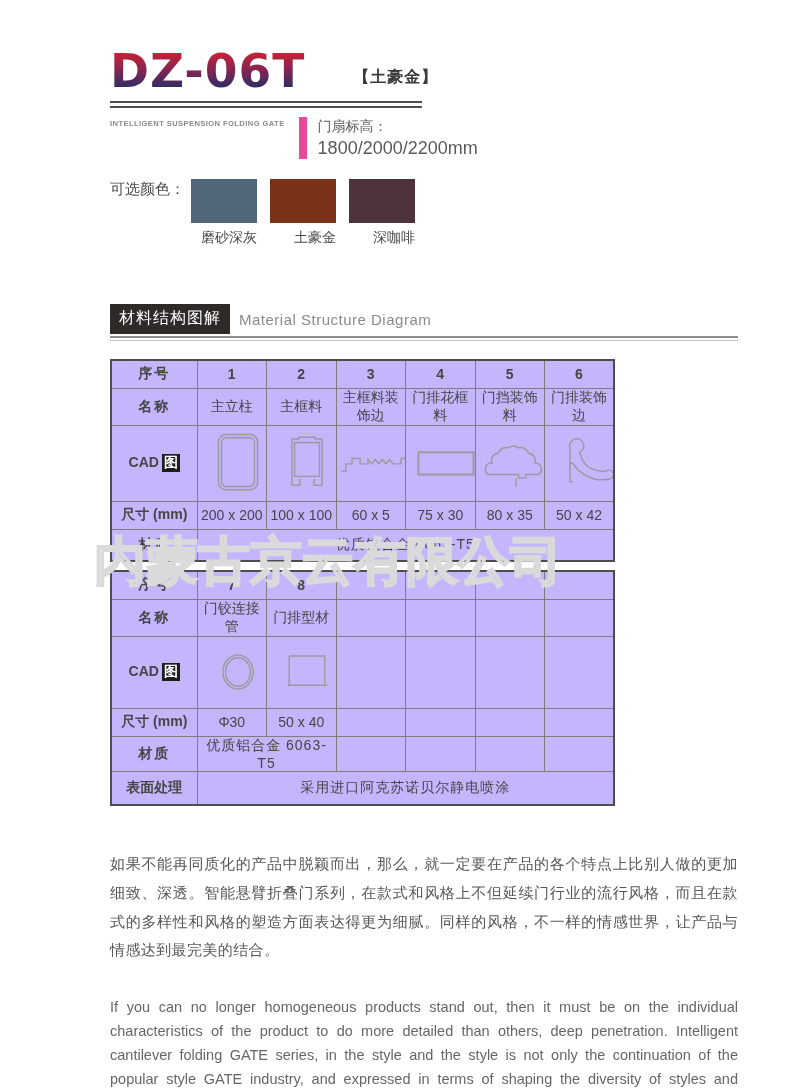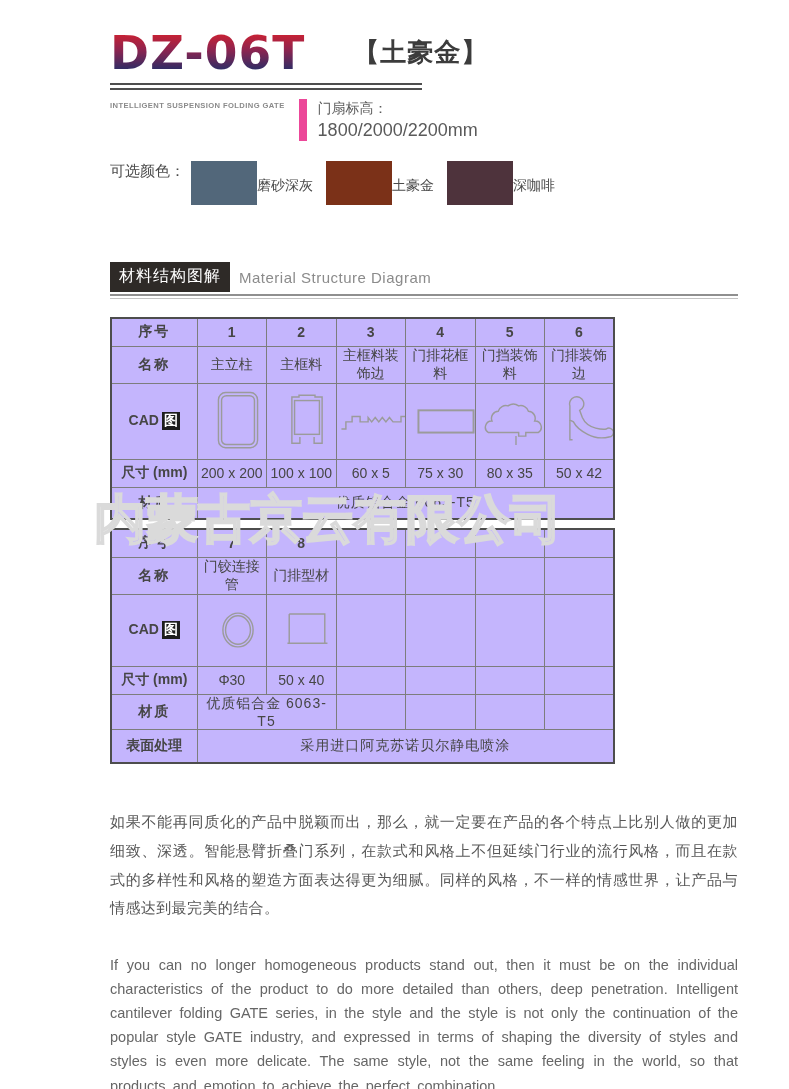--- a/index.html
+++ b/index.html
@@ -1,41 +1,41 @@
 <!DOCTYPE html>
 <html><head>
 <meta charset="utf-8">
 <style>
   * { margin:0; padding:0; box-sizing:border-box; }
   html,body { background:#ffffff; }
   body { font-family:"Liberation Sans","DejaVu Sans",sans-serif; }
   .page { position:relative; width:789px; height:1089px; background:#fff; overflow:hidden;
-          padding:16px 51px 0 110px; }
+          padding:34px 51px 0 110px; }
 
   
   .title-row { display:flex; align-items:flex-end; gap:48px; height:60px; }
   .model { font-family:"DejaVu Sans",sans-serif; font-size:47px; font-weight:900; letter-spacing:1px;
            line-height:1; background:linear-gradient(180deg,#ce2131 8%, #8c2450 45%, #2c2d66 88%);
            -webkit-background-clip:text; background-clip:text; color:transparent; }
-  .variant { font-size:26px; font-weight:bold; color:#3c3c3c; padding-bottom:6px; letter-spacing:1px; }
+  .variant { font-size:16px; font-weight:bold; color:#3c3c3c; padding-bottom:6px; letter-spacing:1px; }
   .dbl-line { width:312px; height:7px; border-top:2px solid #4e4e4e; border-bottom:2px solid #4e4e4e; margin-top:7px; }
 
   .subheader { display:flex; margin-top:9px; }
   .sub-left { padding-right:12px; }
   .prod-name { font-size:24px; color:#5a5a5a; letter-spacing:1px; }
   .prod-name-en { font-size:7.6px; font-weight:bold; color:#8a8a8a; letter-spacing:.4px; margin-top:2px; }
   .sub-right { border-left:8px solid #ec4899; padding-left:11px; margin-left:2px; }
   .spec-label { font-size:14px; color:#5a5a5a; margin-top:1px; }
   .spec-value { font-size:18px; color:#5a5a5a; margin-top:2px; }
 
   
   .colors-row { display:flex; margin-top:20px; }
   .colors-label { font-size:15px; color:#4a4a4a; margin-top:1px; }
   .swatches { display:flex; gap:13px; margin-left:6px; }
-  .swatch-item { display:flex; align-items:center; }
+  .swatch-item { display:flex; flex-direction:column; align-items:flex-end; }
   .swatch { width:66px; height:44px; }
   .swatch-name { font-size:14px; color:#4a4a4a; margin-top:6px; }
 
   
   .section-head { margin-top:57px; }
   .section-title-row { display:flex; align-items:center; }
   .section-title { background:#2e2a27; color:#fff; font-size:16px; padding:4px 9px 5px; letter-spacing:1px; }
   .section-title-en { font-size:15px; color:#8b8b8b; margin-left:9px; letter-spacing:.5px; }
   .section-underline { height:5px; border-top:2px solid #8f8f8f; border-bottom:1px solid #c2c2c2; margin-top:2px; }
 

